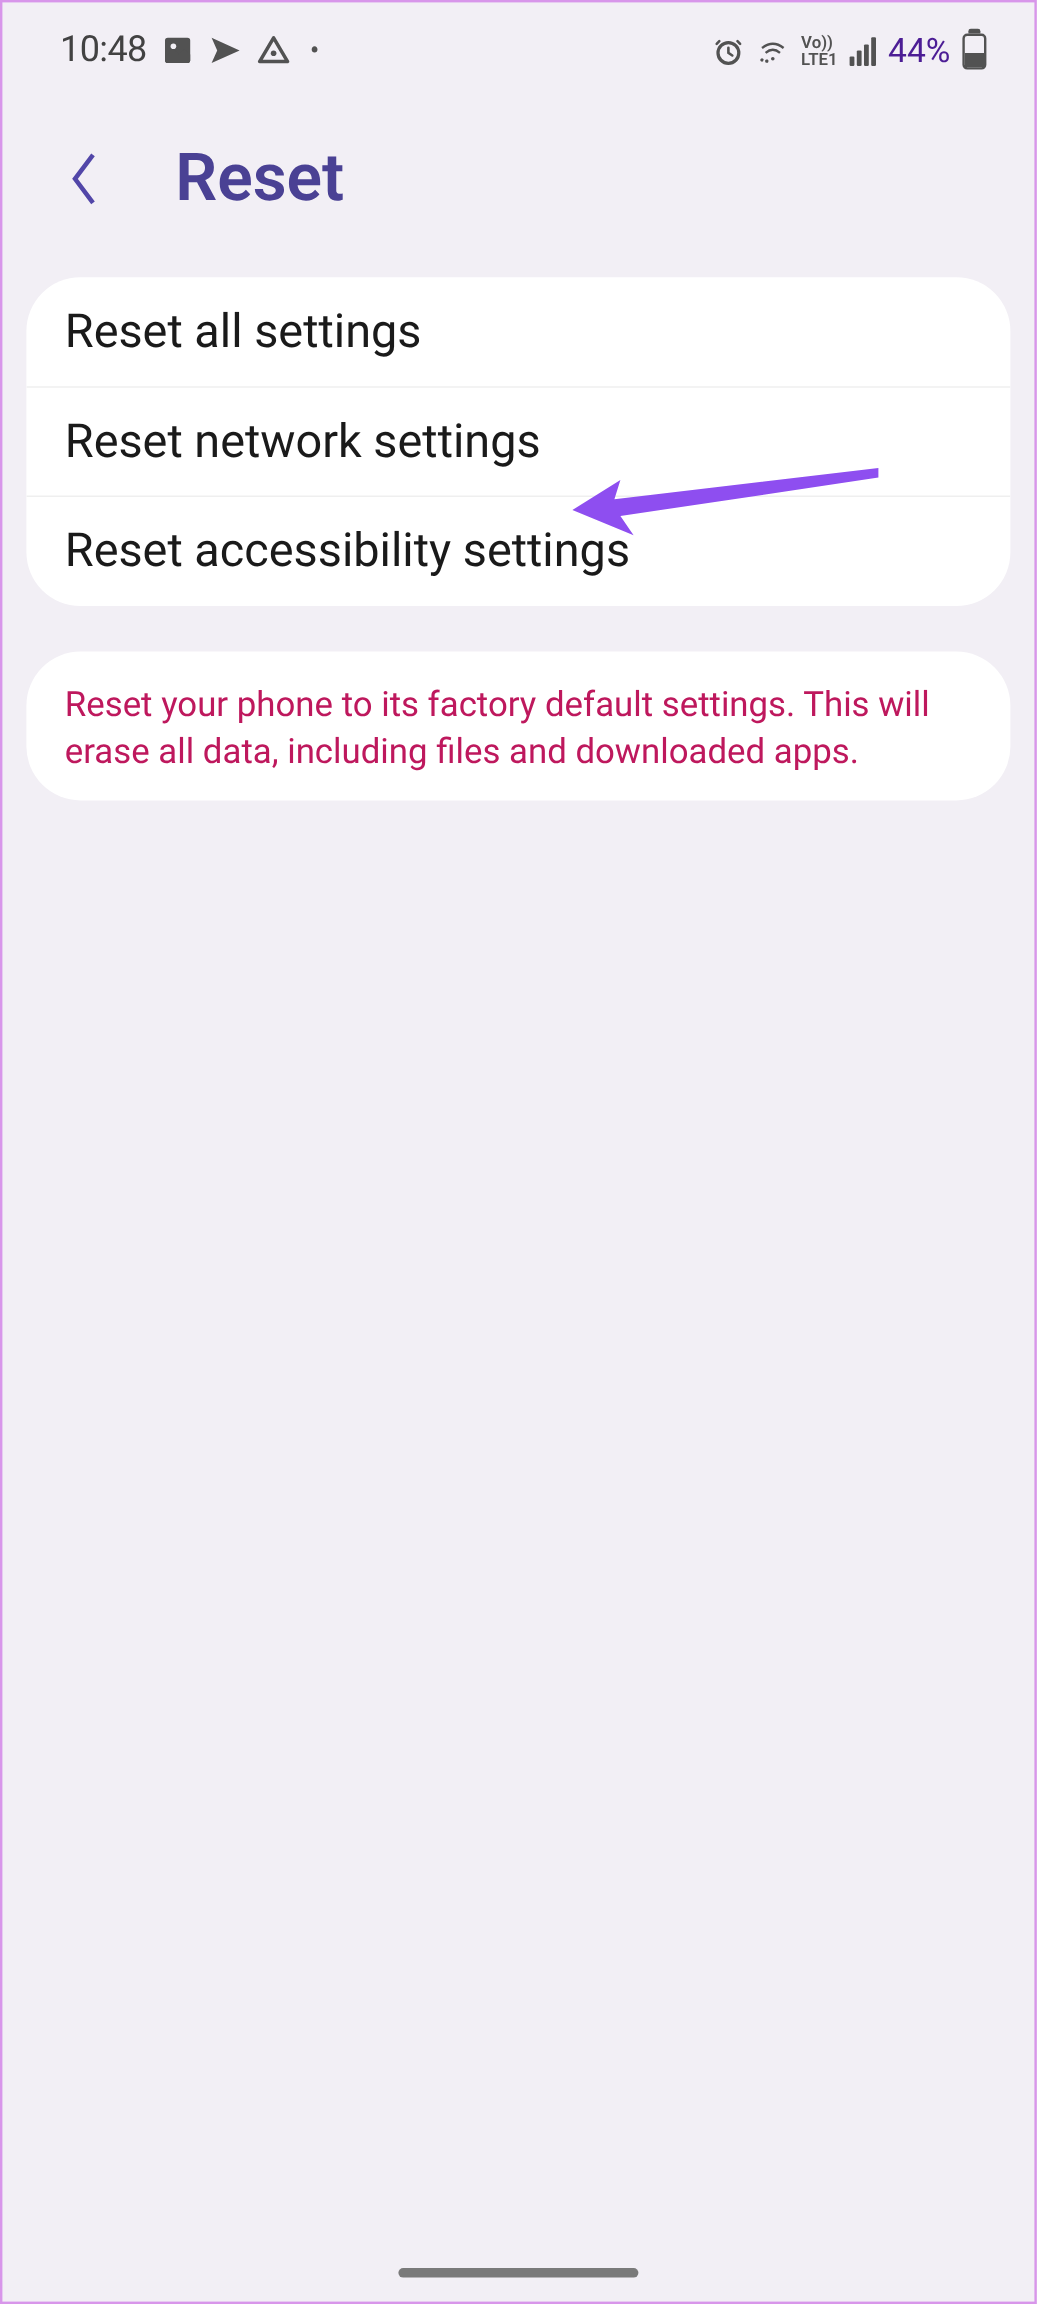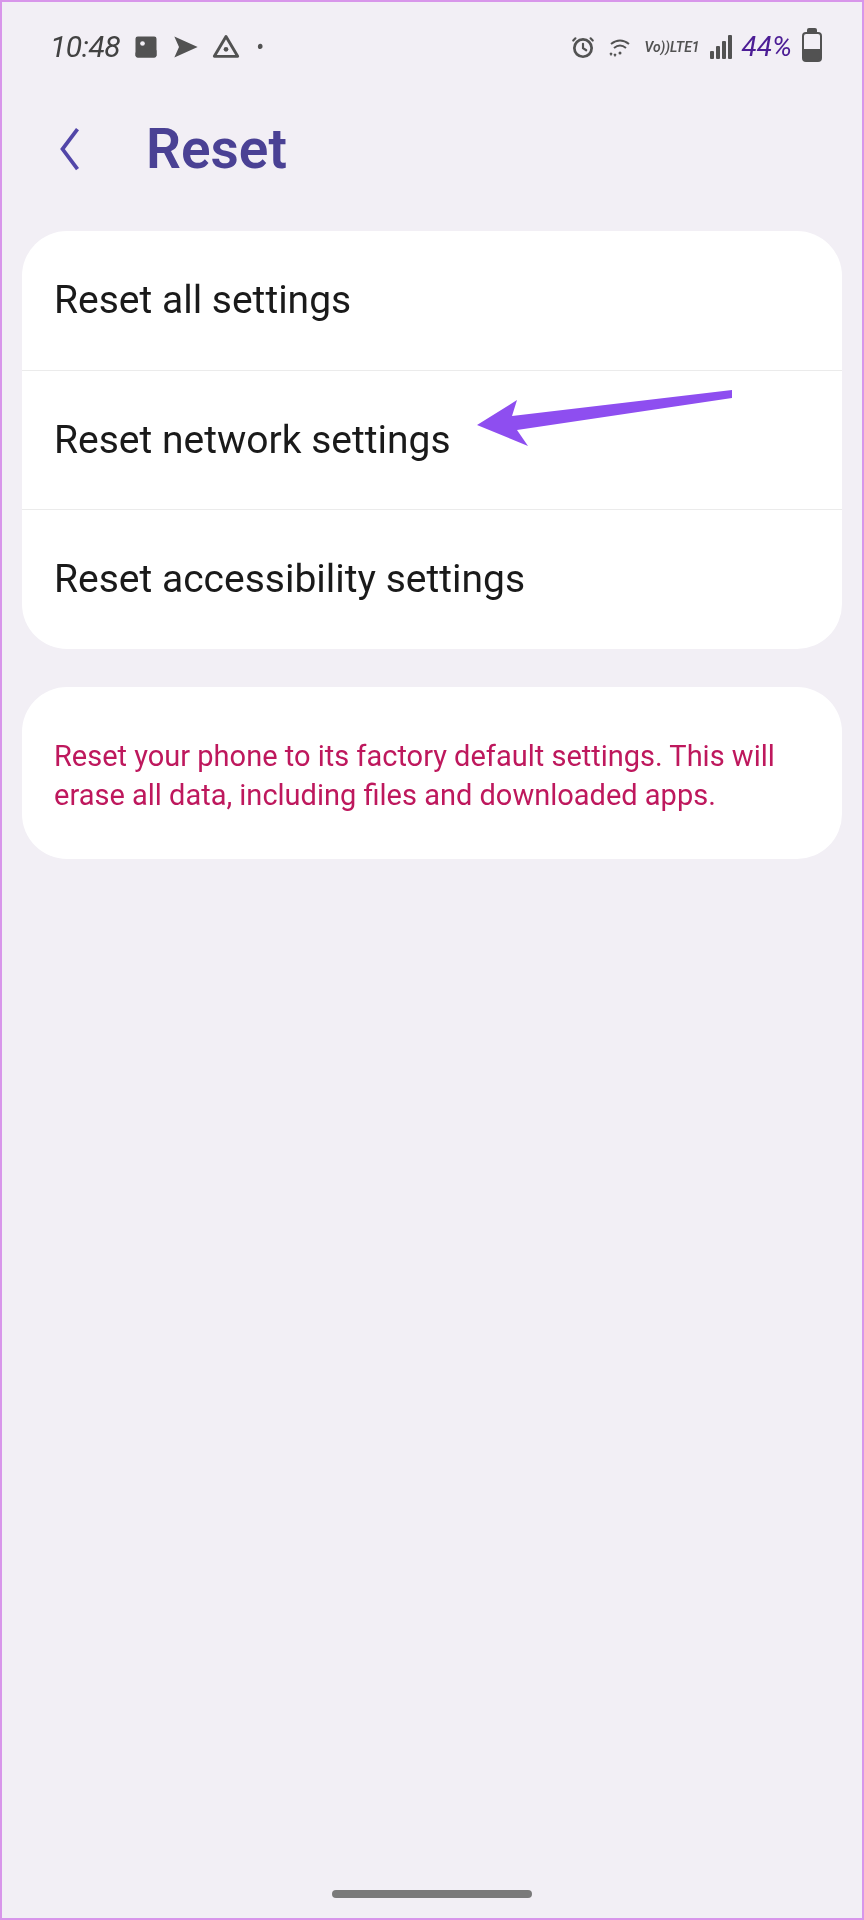--- a/index.html
+++ b/index.html
@@ -14,24 +14,23 @@
       height: 1920px;
       background: #f2eff5;
       position: relative;
       border: 2px solid #d896ea;
       overflow: hidden;
     }
     
     .status-bar {
       display: flex;
       justify-content: space-between;
-      align-items: center;
+      align-items: flex-end;
       padding: 32px 40px 18px 48px;
       height: 75px;
-      font-style: italic;
     }
     
     .status-left {
       display: flex;
       align-items: center;
       gap: 12px;
     }
     
     .status-time {
       font-size: 30px;
@@ -115,21 +114,21 @@
     }
     
     .card {
       background: #ffffff;
       margin: 0 20px 38px 20px;
       border-radius: 45px;
       overflow: hidden;
     }
     
     .list-item {
-      padding: 44px 32px;
+      padding: 20px 32px;
       border-bottom: 1px solid #ebebeb;
       position: relative;
     }
     
     .list-item:last-child {
       border-bottom: none;
     }
     
     .list-item-title {
       font-size: 39px;
@@ -208,21 +207,21 @@
       <path d="M12 9 V13 L15 15" stroke="#525252" stroke-width="2" fill="none" stroke-linecap="round"></path>
       <path d="M5 4 L3 6 M19 4 L21 6" stroke="#525252" stroke-width="2" stroke-linecap="round"></path>
     </svg>
     <svg viewBox="0 0 24 24" style="width:28px;height:24px;fill:none;stroke:#525252;stroke-width:2">
       <path d="M3 9 Q12 2 21 9"></path>
       <path d="M6 13 Q12 8 18 13"></path>
       <circle cx="12" cy="18" r="1.5" fill="#525252" stroke="none"></circle>
       <path d="M4 18 L2 20 M4 20 L2 18" stroke-width="1.5"></path>
       <path d="M6 19 L8 21 M6 21 L8 19" stroke-width="1.5"></path>
     </svg>
-    <div style="display:flex;flex-direction:row;align-items:flex-start;line-height:1">
+    <div style="display:flex;flex-direction:column;align-items:flex-start;line-height:1">
       <span class="status-small-text">Vo))</span>
       <span class="status-small-text">LTE1</span>
     </div>
     <div class="signal-bars">
       <div class="signal-bar"></div>
       <div class="signal-bar"></div>
       <div class="signal-bar"></div>
       <div class="signal-bar"></div>
     </div>
     <span class="status-battery-text">44%</span>

